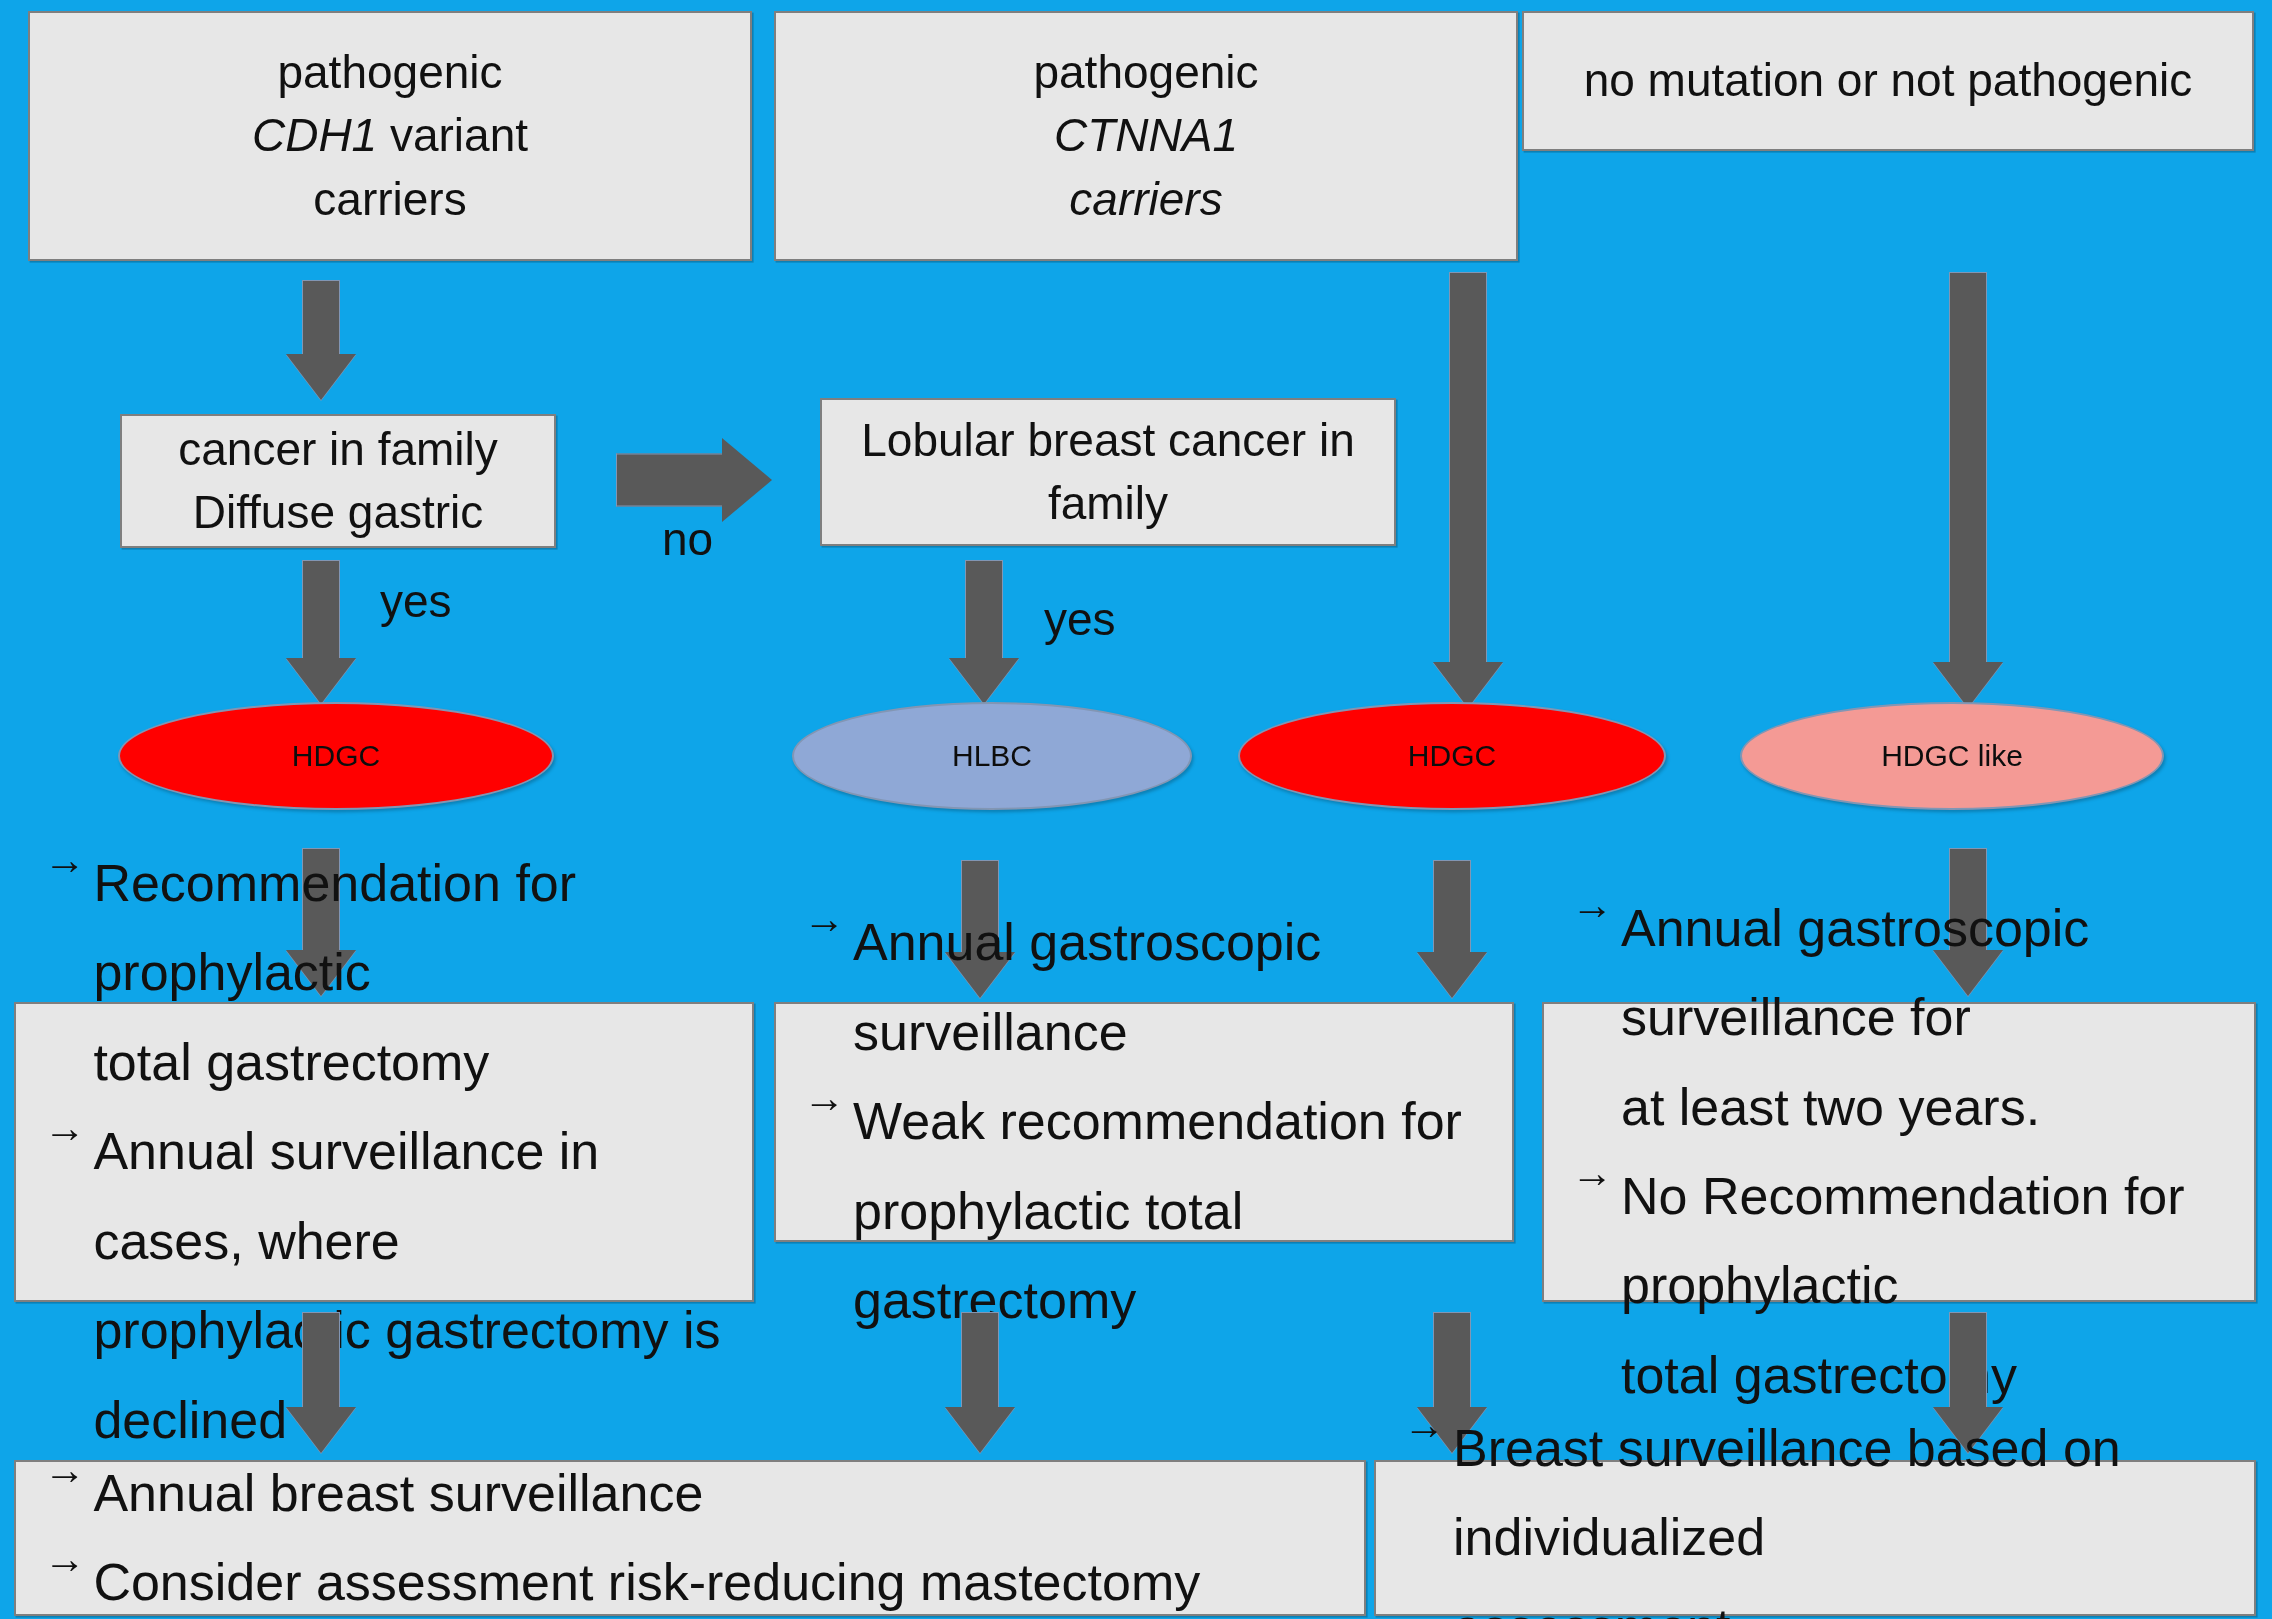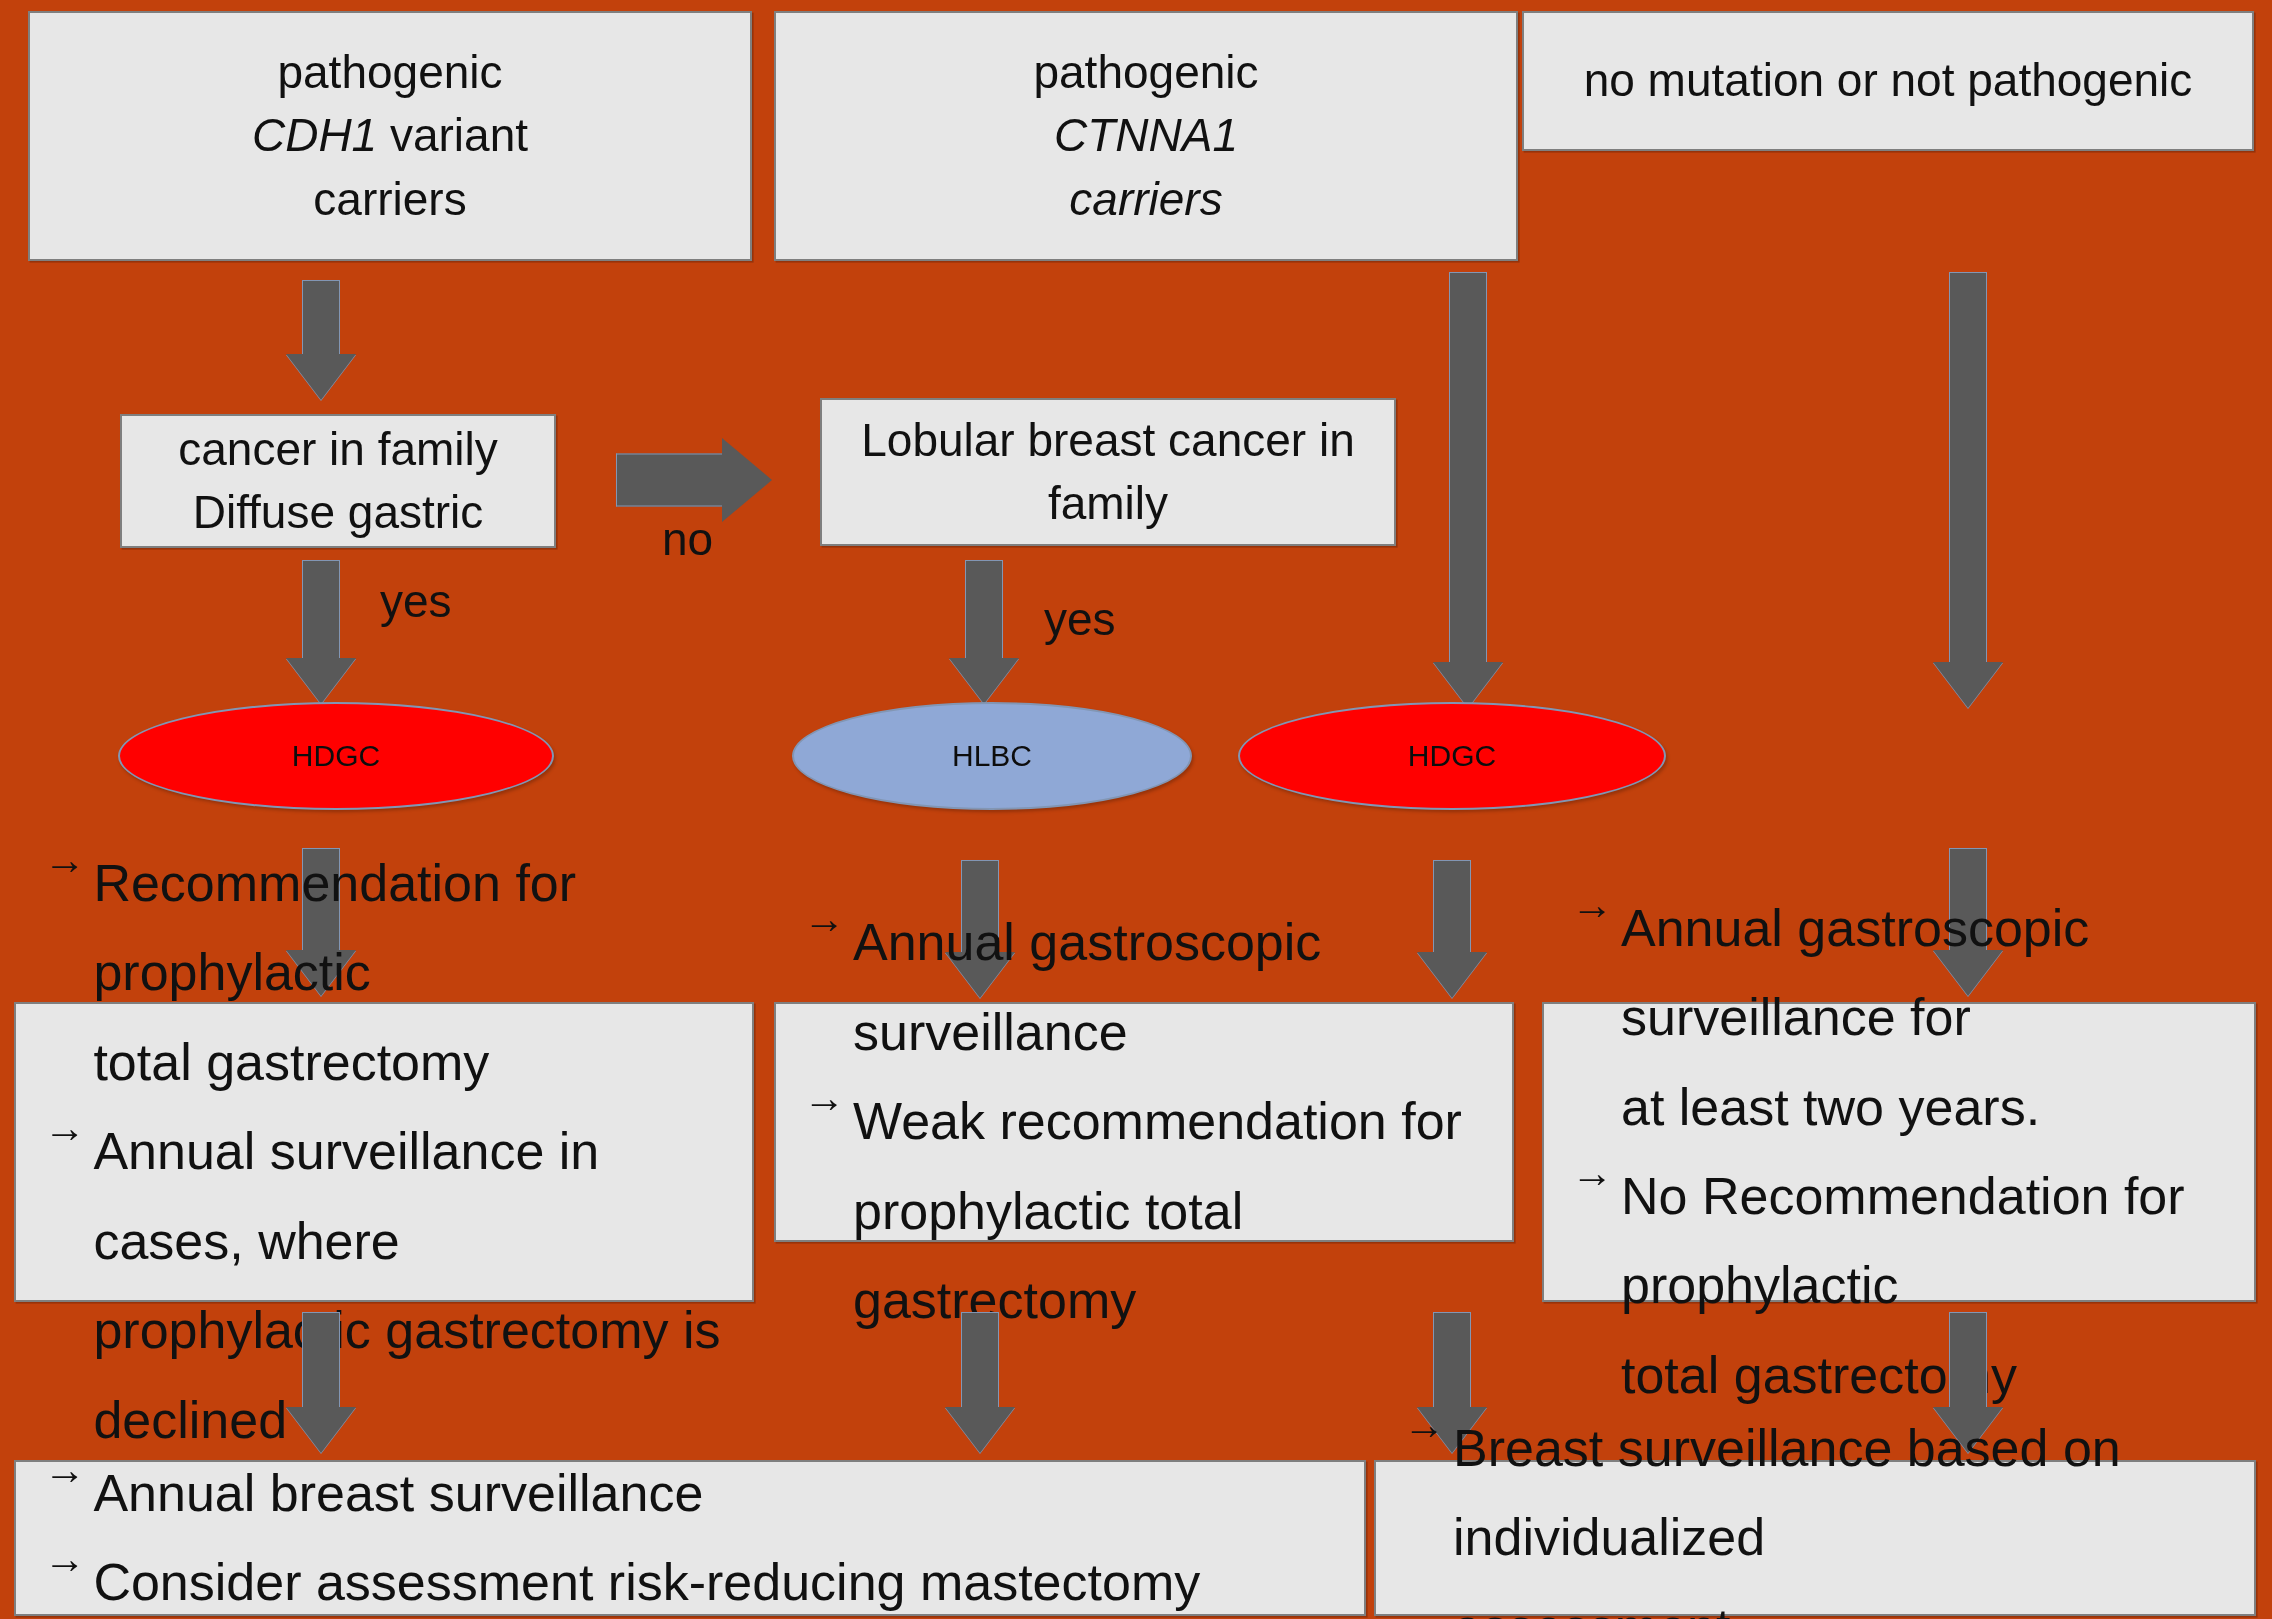--- a/index.html
+++ b/index.html
@@ -7,21 +7,21 @@
     padding: 0;
     background: #ffffff;
   }
   body {
     font-family: "Liberation Sans", sans-serif;
   }
   #canvas {
     position: relative;
     width: 2273px;
     height: 1620px;
-    background: #c2410c;
+    background: #0ea5e9;
     overflow: hidden;
   }
 
   
   .box {
     position: absolute;
     box-sizing: border-box;
     background: #E7E7E7;
     border: 2.4px solid #7F7F7F;
     box-shadow: 1.6px 1.6px 0 rgba(0,0,0,0.22);
@@ -205,20 +205,23 @@
   </div>
 
   <div class="ellipse" style="left:792px; top:702px; width:400px; height:108px; background:#8FA8D6;">
     <span>HLBC</span>
   </div>
 
   <div class="ellipse" style="left:1238px; top:702px; width:428px; height:108px; background:#FF0000;">
     <span>HDGC</span>
   </div>
 
+  <div class="ellipse" style="left:1740px; top:702px; width:424px; height:108px; background:#F49A95;">
+    <span>HDGC like</span>
+  </div>
 
   <div class="arrow-down" style="left:285px; top:848px; width:72px; height:152px;">
     <div class="shaft" style="width:38px; height:104px;"></div>
     <div class="arrow-head" style="top:102px;"></div>
   </div>
   <div class="arrow-down" style="left:944px; top:860px; width:72px; height:144px;">
     <div class="shaft" style="width:38px; height:94px;"></div>
     <div class="arrow-head" style="top:92px;"></div>
   </div>
   <div class="arrow-down" style="left:1416px; top:860px; width:72px; height:144px;">

